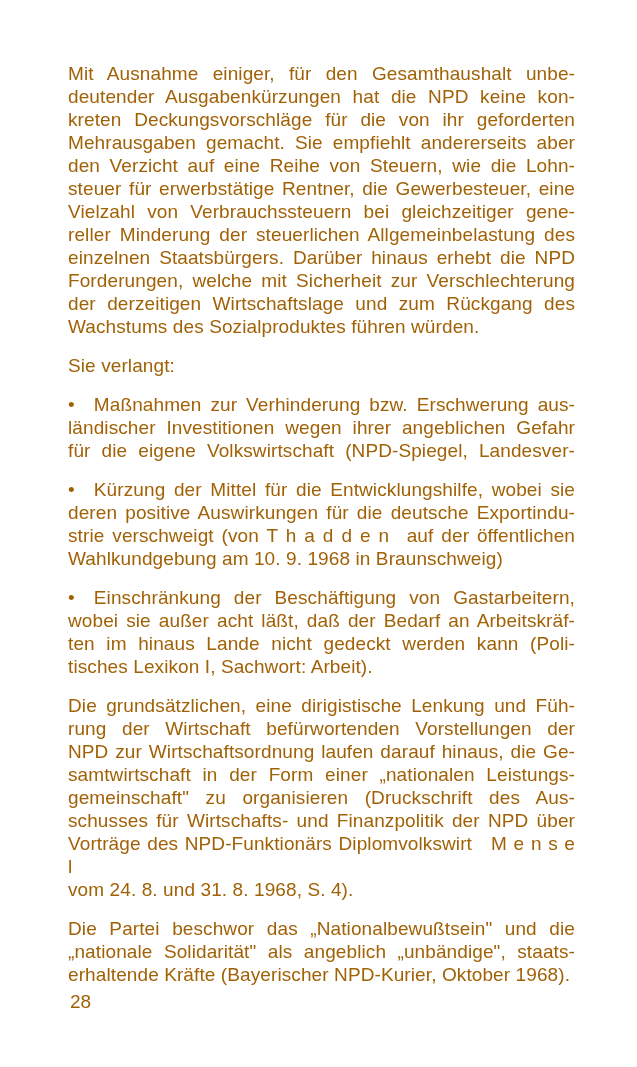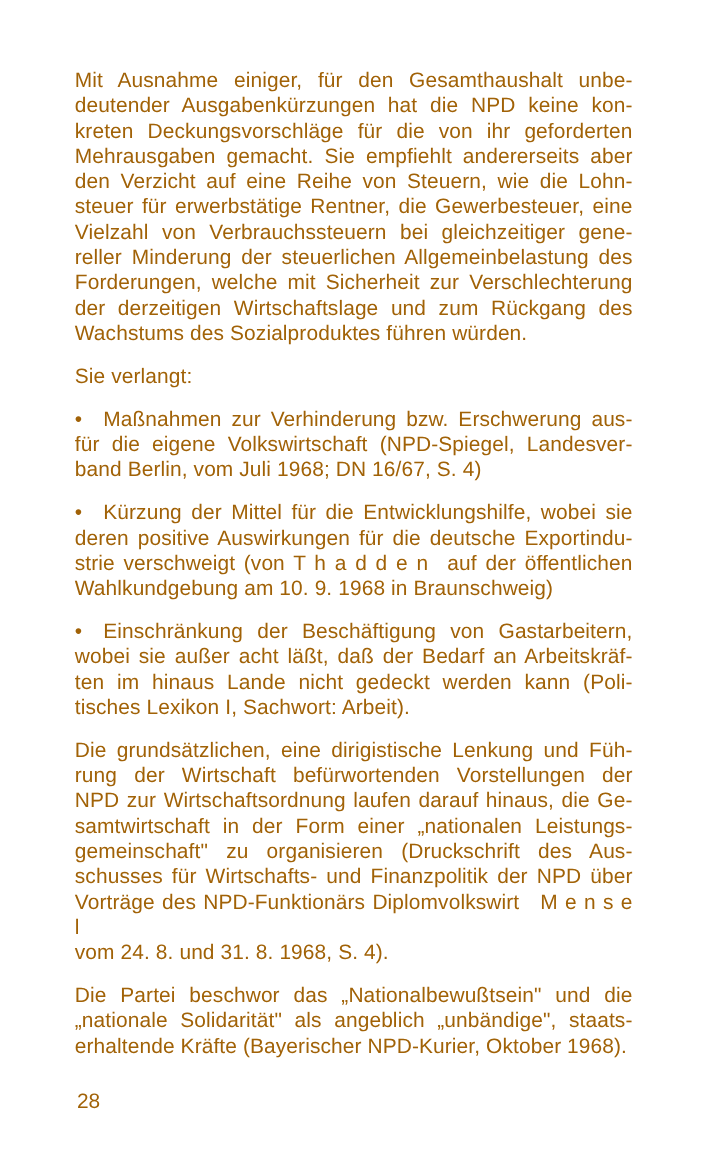--- a/index.html
+++ b/index.html
@@ -55,31 +55,32 @@
   <div class="text-column" id="blocks">
       <div class="block paragraph">
         <div class="line">Mit Ausnahme einiger, für den Gesamthaushalt unbe-</div>
         <div class="line">deutender Ausgabenkürzungen hat die NPD keine kon-</div>
         <div class="line">kreten Deckungsvorschläge für die von ihr geforderten</div>
         <div class="line">Mehrausgaben gemacht. Sie empfiehlt andererseits aber</div>
         <div class="line">den Verzicht auf eine Reihe von Steuern, wie die Lohn-</div>
         <div class="line">steuer für erwerbstätige Rentner, die Gewerbesteuer, eine</div>
         <div class="line">Vielzahl von Verbrauchssteuern bei gleichzeitiger gene-</div>
         <div class="line">reller Minderung der steuerlichen Allgemeinbelastung des</div>
+        <div class="line">einzelnen Staatsbürgers. Darüber hinaus erhebt die NPD</div>
         <div class="line">Forderungen, welche mit Sicherheit zur Verschlechterung</div>
         <div class="line">der derzeitigen Wirtschaftslage und zum Rückgang des</div>
         <div class="line final">Wachstums des Sozialproduktes führen würden.</div>
       </div>
       <div class="block paragraph">
         <div class="line final">Sie verlangt:</div>
       </div>
       <div class="block bullet">
         <div class="line">• Maßnahmen zur Verhinderung bzw. Erschwerung aus-</div>
+        <div class="line">ländischer Investitionen wegen ihrer angeblichen Gefahr</div>
         <div class="line">für die eigene Volkswirtschaft (NPD-Spiegel, Landesver-</div>
-        <div class="line final">band Berlin, vom Juli 1968; DN 16/67, S. 4)</div>
       </div>
       <div class="block bullet">
         <div class="line">• Kürzung der Mittel für die Entwicklungshilfe, wobei sie</div>
         <div class="line">deren positive Auswirkungen für die deutsche Exportindu-</div>
         <div class="line">strie verschweigt (von T h a d d e n  auf der öffentlichen</div>
         <div class="line final">Wahlkundgebung am 10. 9. 1968 in Braunschweig)</div>
       </div>
       <div class="block bullet">
         <div class="line">• Einschränkung der Beschäftigung von Gastarbeitern,</div>
         <div class="line">wobei sie außer acht läßt, daß der Bedarf an Arbeitskräf-</div>

